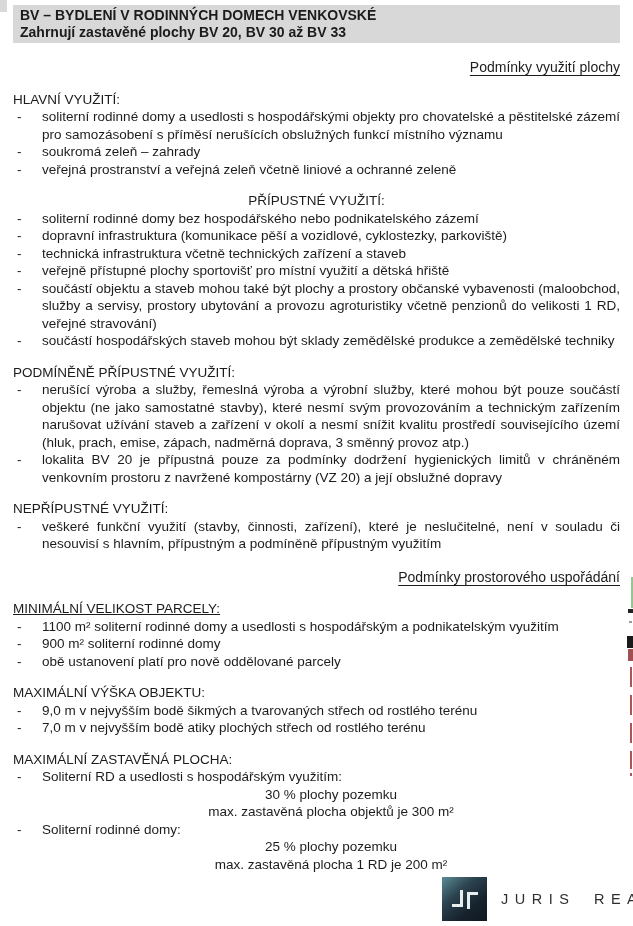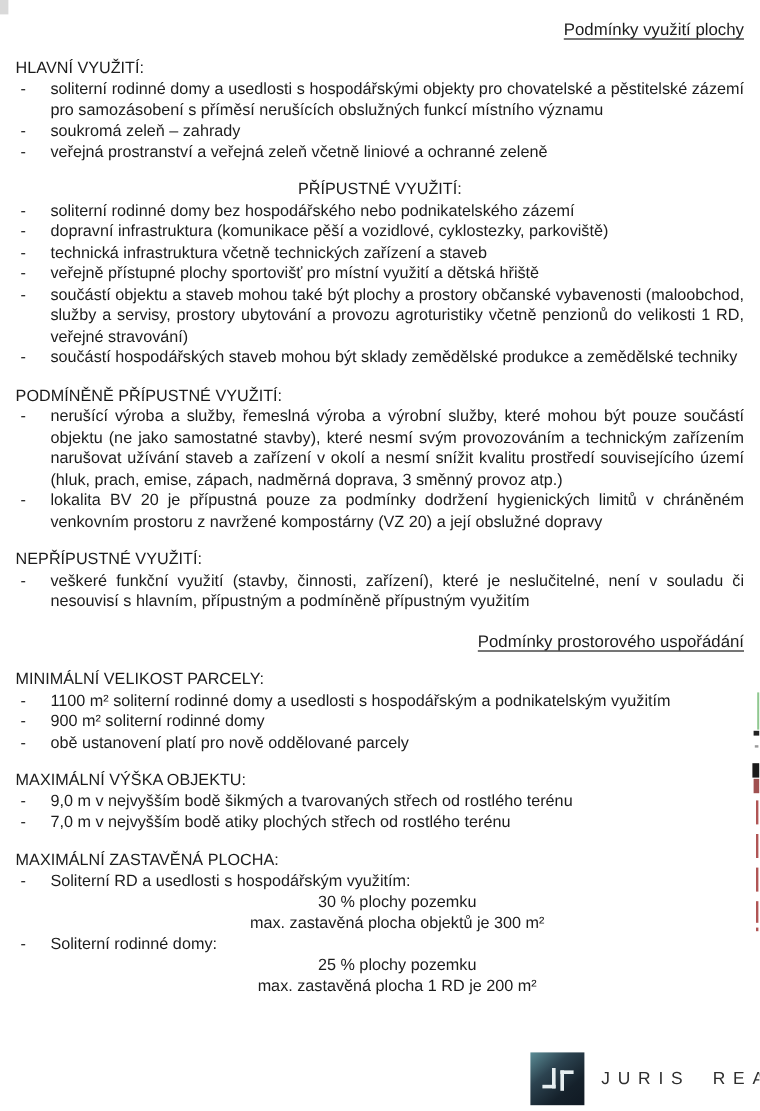--- a/index.html
+++ b/index.html
@@ -94,20 +94,24 @@
     white-space:nowrap;
   }
   
   .edge-mark{position:absolute;}
 </style>
 </head>
 <body>
 
 <div class="page">
 
+  <header class="title-bar">
+    <div>BV – BYDLENÍ V RODINNÝCH DOMECH VENKOVSKÉ</div>
+    <div>Zahrnují zastavěné plochy BV 20, BV 30 až BV 33</div>
+  </header>
 
   <main class="doc">
       <h2 class="main-heading">Podmínky využití plochy</h2>
       <section class="subsection">
         <h3 class="sub-heading" style="margin: 0px;">HLAVNÍ VYUŽITÍ:</h3>
         <div class="bullet">
           <span class="dash">-</span>
           <div class="bullet-text">soliterní rodinné domy a usedlosti s hospodářskými objekty pro chovatelské a pěstitelské zázemí pro samozásobení s příměsí nerušících obslužných funkcí místního významu</div>
         </div>
         <div class="bullet">
@@ -159,21 +163,21 @@
       </section>
       <section class="subsection">
         <h3 class="sub-heading" style="margin: 0px;">NEPŘÍPUSTNÉ VYUŽITÍ:</h3>
         <div class="bullet">
           <span class="dash">-</span>
           <div class="bullet-text">veškeré funkční využití (stavby, činnosti, zařízení), které je neslučitelné, není v souladu či nesouvisí s hlavním, přípustným a podmíněně přípustným využitím</div>
         </div>
       </section>
       <h2 class="main-heading">Podmínky prostorového uspořádání</h2>
       <section class="subsection">
-        <h3 class="sub-heading" style="margin: 0px;">MINIMÁLNÍ VELIKOST PARCELY:</h3>
+        <h3 class="sub-heading" style="margin: 0px; text-decoration: underline;">MINIMÁLNÍ VELIKOST PARCELY:</h3>
         <div class="bullet">
           <span class="dash">-</span>
           <div class="bullet-text">1100 m² soliterní rodinné domy a usedlosti s hospodářským a podnikatelským využitím</div>
         </div>
         <div class="bullet">
           <span class="dash">-</span>
           <div class="bullet-text">900 m² soliterní rodinné domy</div>
         </div>
         <div class="bullet">
           <span class="dash">-</span>

